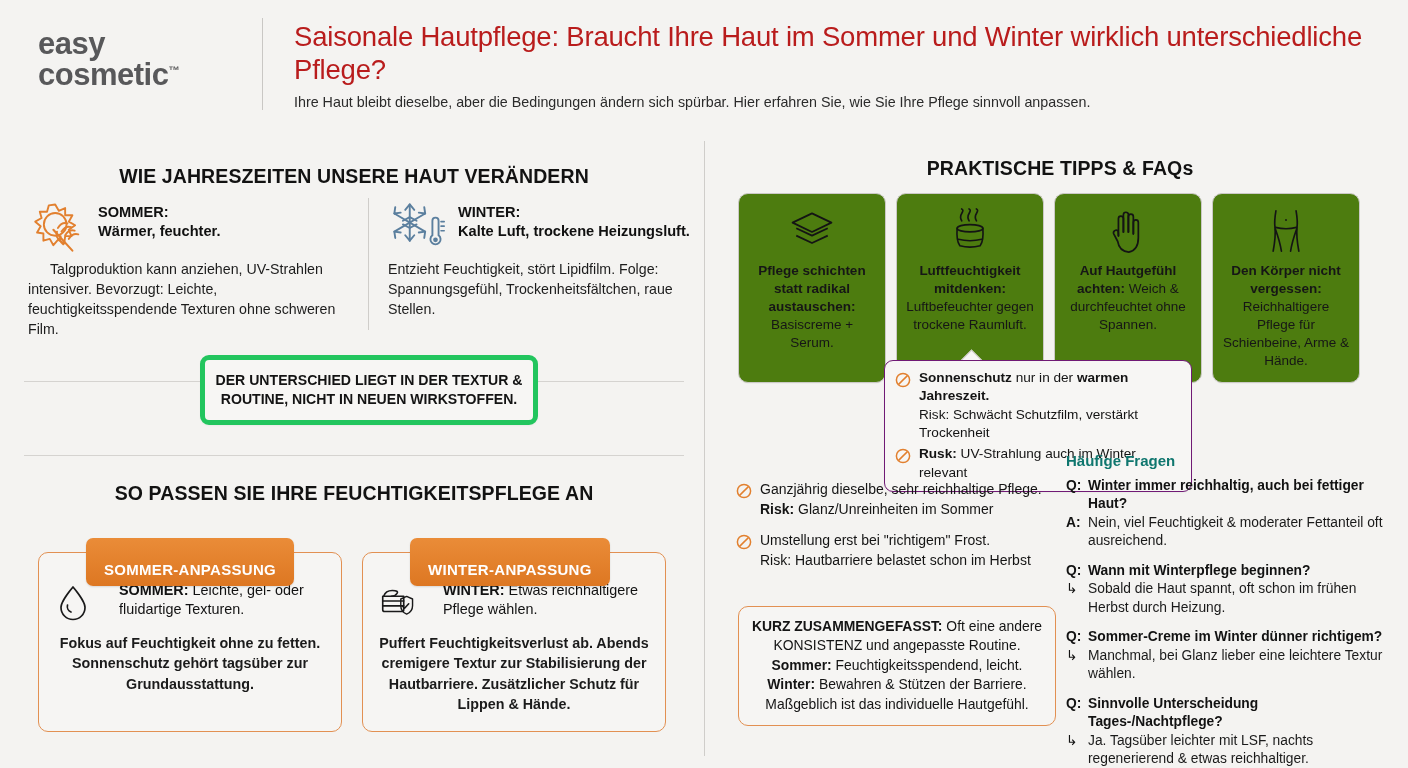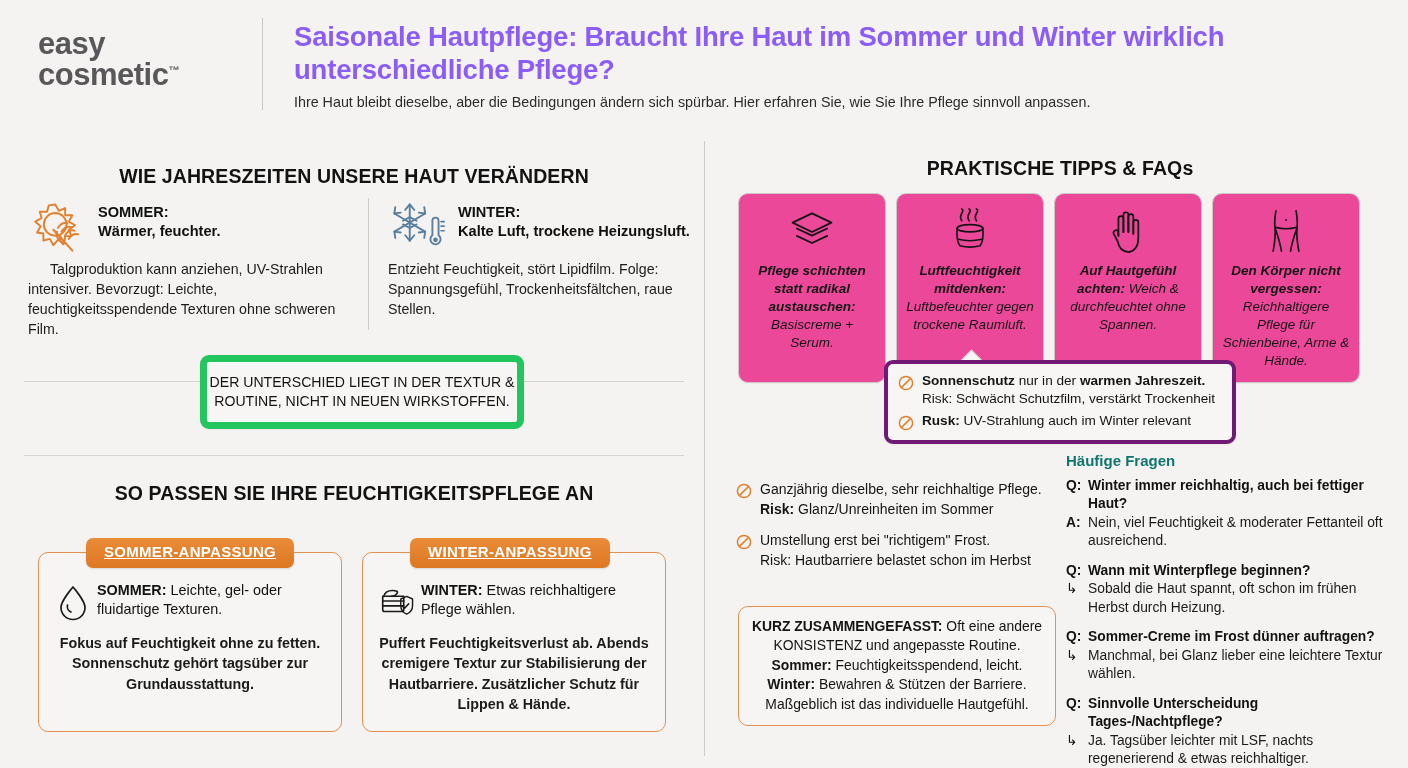--- a/index.html
+++ b/index.html
@@ -13,21 +13,21 @@
   .page{position:relative;width:1408px;height:768px;}
 
   
   .header{position:absolute;left:0;top:0;width:1408px;height:128px;}
   .logo{position:absolute;left:38px;top:28px;width:215px;}
   .logo-l1{font-size:31px;font-weight:700;color:#58585a;line-height:1.0;letter-spacing:-0.5px;}
   .logo-l2{font-size:31px;font-weight:700;color:#58585a;line-height:1.05;letter-spacing:-0.5px;position:relative;}
   .logo-tm{font-size:11px;font-weight:700;vertical-align:super;color:#58585a;}
   .hdr-div{position:absolute;left:262px;top:18px;width:1px;height:92px;background:#c9c7c4;}
   .hdr-text{position:absolute;left:294px;top:20px;width:1090px;}
-  .hdr-title{font-size:27.5px;font-weight:700;line-height:1.20;color:#8b5cf6;letter-spacing:-0.2px;}
+  .hdr-title{font-size:27.5px;font-weight:400;line-height:1.20;color:#b91c1c;letter-spacing:-0.2px;}
   .hdr-sub{margin-top:7px;font-size:14.3px;line-height:1.35;color:#2b2b2b;}
 
   
   .col-div{position:absolute;left:704px;top:141px;width:1px;height:615px;background:#cfcdca;}
 
   
   .sec-title{font-size:19.5px;font-weight:700;letter-spacing:0.1px;text-align:center;color:#121212;}
 
   .l-title{position:absolute;left:24px;top:157px;width:660px;margin-top:8px;}
   .seasons{position:absolute;left:28px;top:196px;width:660px;height:140px;}
@@ -37,69 +37,67 @@
   .season-head{display:flex;align-items:flex-start;gap:12px;}
   .season-ico{flex:0 0 auto;width:58px;height:58px;margin-top:3px;}
   .season-head-txt{font-size:14.6px;font-weight:700;line-height:1.30;padding-top:7px;color:#101010;}
   .season-body{font-size:14.2px;line-height:1.42;margin-top:2px;color:#1c1c1c;}
   .sum .season-body{text-indent:22px;}
   .season-vdiv{position:absolute;left:340px;top:2px;width:1px;height:132px;background:#cfcdca;}
 
   .hr-left{position:absolute;left:24px;top:381px;width:660px;height:1px;background:#d5d3d0;}
   .callout-center{
     position:absolute;left:200px;top:355px;width:308px;
-    background:#f7f6f4;border:7px solid #22c55e;border-radius:9px;
-    padding:11px 1px 12px;text-align:center;
-    font-size:14.1px;font-weight:400;line-height:1.33;color:#131313;
+    background:#f7f6f4;border:5px solid #22c55e;border-radius:9px;
+    padding:11px 10px 12px;text-align:center;
+    font-size:14.1px;font-weight:700;line-height:1.33;color:#131313;
     box-shadow:0 1px 2px rgba(0,0,0,.04);
   }
   .hr-left2{position:absolute;left:24px;top:455px;width:660px;height:1px;background:#d5d3d0;}
 
   .l-title2{position:absolute;left:24px;top:482px;width:660px;}
 
   .adapt{position:absolute;top:538px;width:304px;}
   .adapt.sum{left:38px;}
   .adapt.win{left:362px;}
   .badge{
     position:absolute;left:48px;top:0;z-index:3;
     background:linear-gradient(180deg,#ea8c38 0%,#dd7722 100%);
     color:#fff;font-size:15px;font-weight:700;letter-spacing:0.3px;
-    padding:5px 18px 8px;border-radius:7px;white-space:nowrap;
+    padding:23px 18px 8px;border-radius:7px;white-space:nowrap;
     box-shadow:0 1px 2px rgba(0,0,0,.12);
-    text-decoration:underline;
   }
   .adapt-box{
     position:absolute;left:0;top:14px;width:100%;
     border:1.5px solid #e29052;border-radius:10px;background:#f6f5f3;
     padding:28px 14px 16px;box-sizing:border-box;min-height:180px;
   }
-  .adapt-head{display:flex;align-items:flex-start;gap:4px;}
+  .adapt-head{display:flex;align-items:flex-start;gap:26px;}
   .adapt-ico{flex:0 0 auto;width:40px;height:40px;margin-top:1px;}
   .adapt-head-txt{font-size:14.4px;line-height:1.32;font-weight:400;color:#121212;}
   .adapt-head-txt b{font-weight:700;}
   .adapt-body{margin-top:11px;font-size:14.3px;line-height:1.42;text-align:center;color:#1b1b1b;font-weight:bold;}
 
   
   .r-title{position:absolute;left:730px;top:157px;width:660px;}
 
   .tips{position:absolute;left:738px;top:193px;width:644px;display:flex;gap:10px;}
   .tip{
     width:148px;box-sizing:border-box;
-    border:1px solid #cbc9c6;border-radius:10px;background:#ec4899;
+    border:1px solid #cbc9c6;border-radius:10px;background:#4d7c0f;
     padding:11px 9px 12px;text-align:center;
     box-shadow:0 1px 1px rgba(0,0,0,.03);
-    font-style:italic;
   }
   .tip-ico{height:52px;display:flex;align-items:center;justify-content:center;margin-bottom:5px;}
   .tip-txt{font-size:13.5px;line-height:1.34;color:#161616;}
   .tip-txt b{font-weight:700;}
 
   .risk-box{
-    position:absolute;left:884px;top:360px;width:352px;box-sizing:border-box;
-    border:4px solid #701a75;border-radius:9px;background:#f7f6f4;
+    position:absolute;left:884px;top:360px;width:308px;box-sizing:border-box;
+    border:1px solid #701a75;border-radius:9px;background:#f7f6f4;
     padding:8px 10px 9px;
     box-shadow:0 1px 2px rgba(0,0,0,.04);
   }
   .risk-tail{position:absolute;left:960px;top:348px;width:24px;height:13px;overflow:hidden;}
   .risk-tail:before{
     content:"";position:absolute;left:3px;top:5px;width:16px;height:16px;
     background:#f7f6f4;border-left:1px solid #cbc9c6;border-top:1px solid #cbc9c6;
     transform:rotate(45deg);
   }
   .row-ico{display:flex;align-items:flex-start;gap:8px;}
@@ -364,21 +362,21 @@
         </div>
       <div class="faq-line">
           <span class="faq-mark arrow">↳</span>
           <span class="faq-a">Sobald die Haut spannt, oft schon im frühen Herbst durch Heizung.</span>
         </div>
     </div>
 
     <div class="faq-item">
       <div class="faq-line">
           <span class="faq-mark">Q:</span>
-          <span class="faq-q">Sommer-Creme im Frost dünner auftragen?</span>
+          <span class="faq-q">Sommer-Creme im Winter dünner richtigem?</span>
         </div>
       <div class="faq-line">
           <span class="faq-mark arrow">↳</span>
           <span class="faq-a">Manchmal, bei Glanz lieber eine leichtere Textur wählen.</span>
         </div>
     </div>
 
     <div class="faq-item">
       <div class="faq-line">
           <span class="faq-mark">Q:</span>

